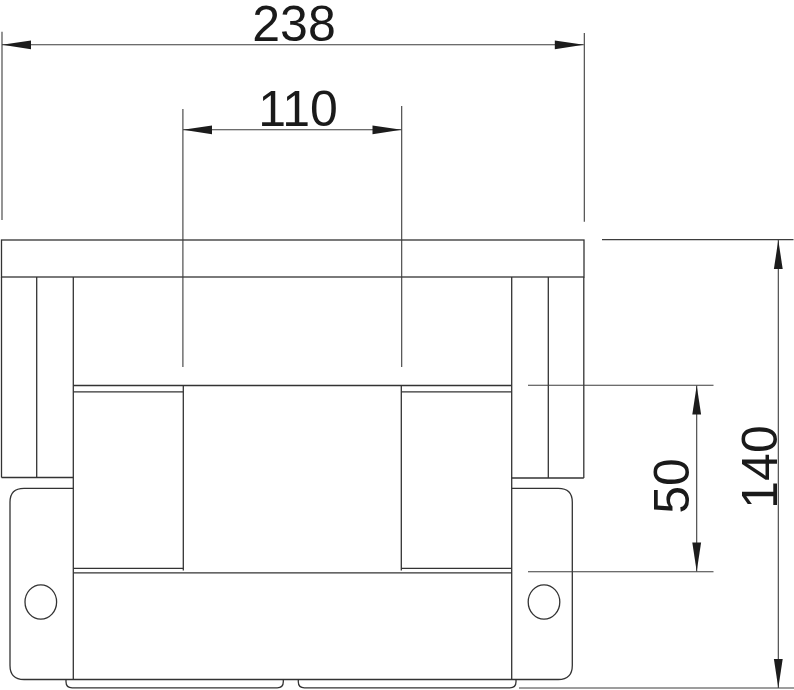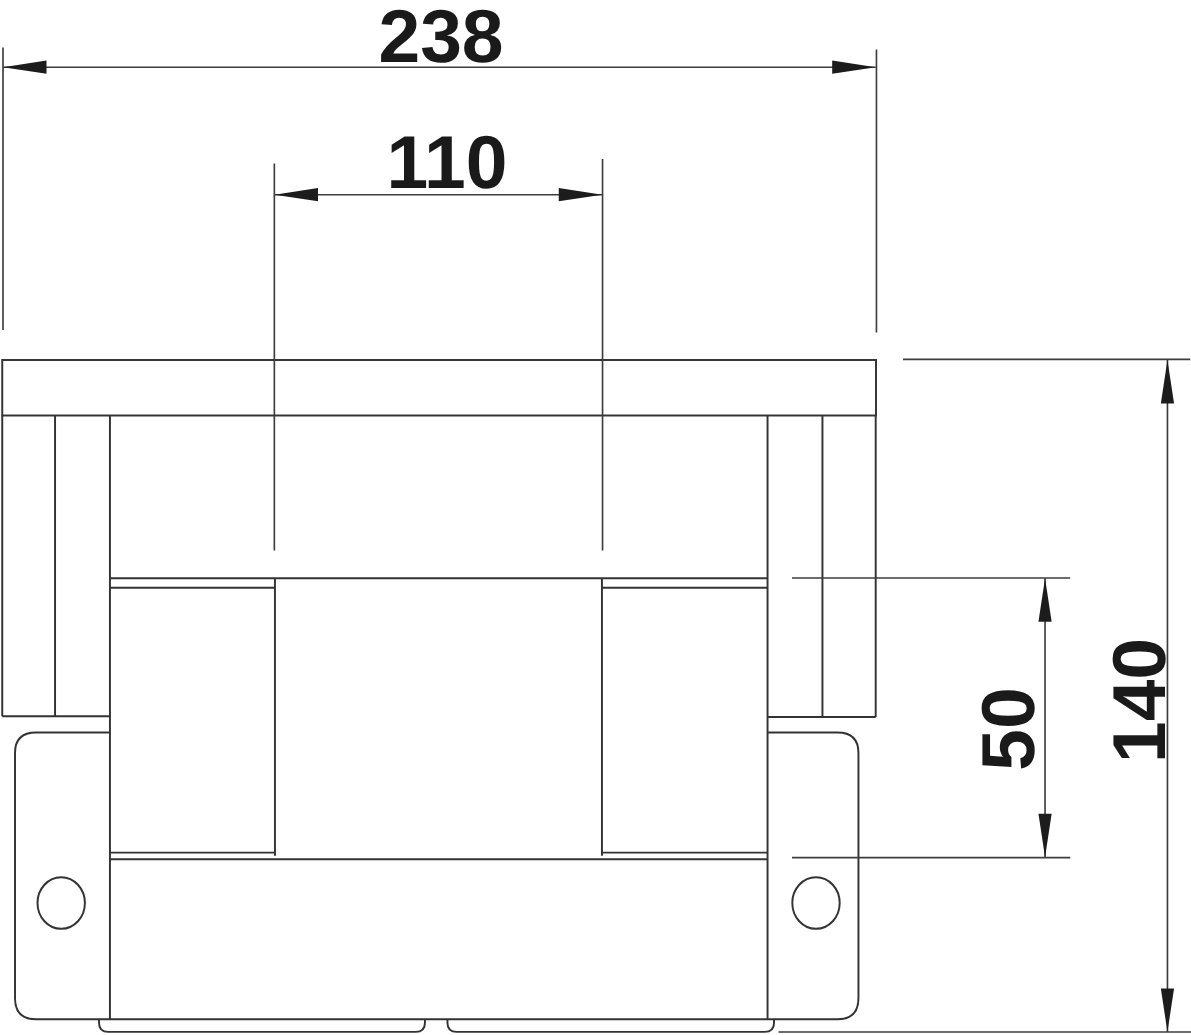--- a/index.html
+++ b/index.html
@@ -1,16 +1,16 @@
 <!DOCTYPE html>
 <html><head>
 <meta charset="utf-8">
 <style>
   html, body { margin: 0; padding: 0; background: #ffffff; }
-  .canvas-wrap { width: 794px; height: 690px; background: #ffffff; overflow: hidden; font-weight: bold; }
+  .canvas-wrap { width: 794px; height: 690px; background: #ffffff; overflow: hidden; }
   svg { display: block; }
   .obj  { stroke: #333333; stroke-width: 1.3; fill: none; }
   .dim  { stroke: #3d3d3d; stroke-width: 1.1; fill: none; }
   .arr  { fill: #1c1c1c; stroke: none; }
   .dimtext {
     font-family: "Liberation Sans", sans-serif;
     font-size: 50px;
     fill: #1a1a1a;
   }
 </style>

